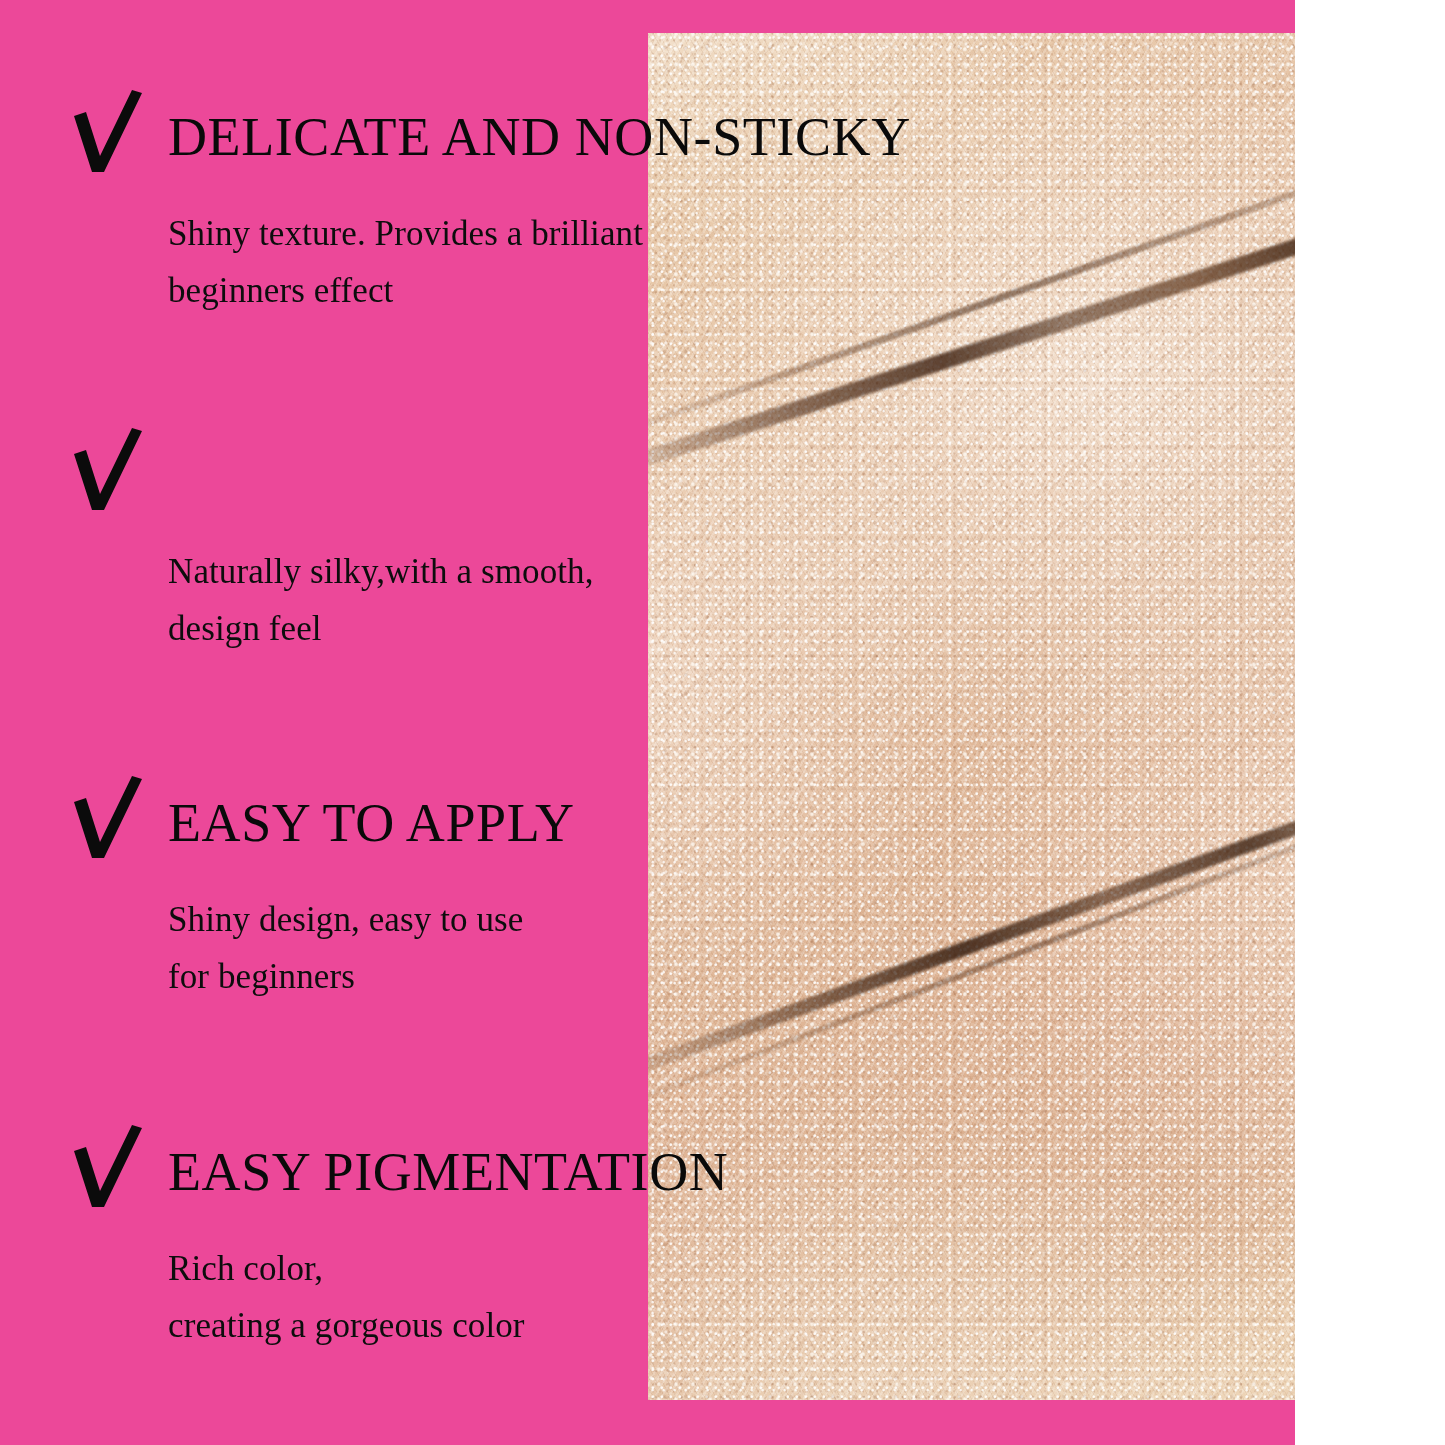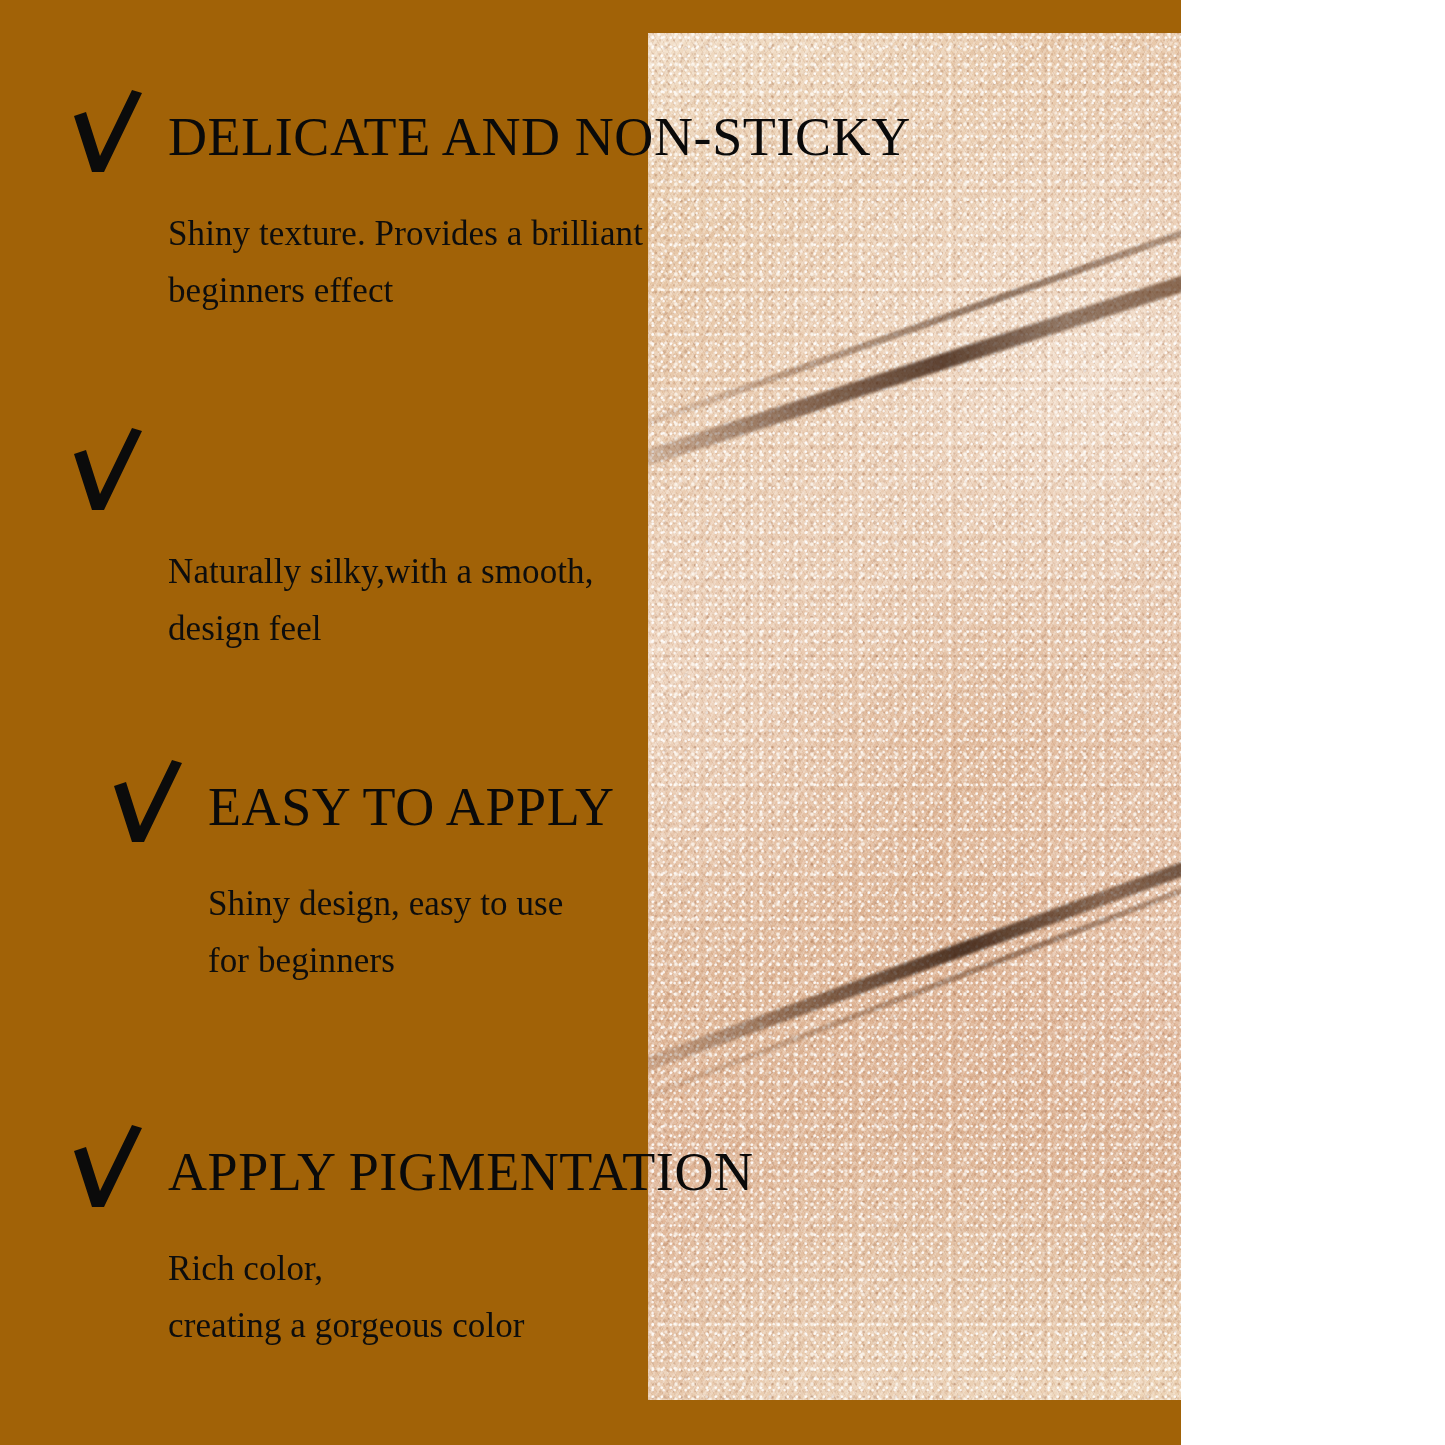--- a/index.html
+++ b/index.html
@@ -2,23 +2,23 @@
 <html><head>
 <meta charset="utf-8">
 <style>
   html, body {
     margin: 0;
     padding: 0;
     background: #ffffff;
   }
   #page {
     position: relative;
-    width: 1181px;
+    width: 1295px;
     height: 1445px;
-    background: #a16207;
+    background: #ec4899;
     overflow: hidden;
     font-family: "Liberation Serif", "DejaVu Serif", serif;
   }
 
   
   #texture-panel {
     position: absolute;
     left: 648px;
     top: 33px;
     width: 757px;
@@ -246,21 +246,21 @@
     line-height: 1.62;
     font-weight: 400;
     color: #0d0d0d;
     letter-spacing: .1px;
     max-width: 760px;
   }
   .feature-sub span { display: block; white-space: nowrap; }
 
   #block-0 { top: 94px; }
   #block-1 { top: 432px; }
-  #block-2 { top: 764px; margin-left: 40px; }
+  #block-2 { top: 780px; }
   #block-3 { top: 1129px; }
 </style>
 </head>
 <body>
 
 <div id="page">
 
   <div id="texture-panel">
     <div class="tex-layer tex-bands"></div>
     <div class="tex-layer tex-shade"></div>
@@ -322,21 +322,21 @@
       </div>
     </div>
 
     <div class="feature-block" id="block-3">
       <div class="feature-head">
         <span class="check-icon">
           <svg viewBox="0 0 74 86" xmlns="http://www.w3.org/2000/svg" aria-hidden="true">
             <path d="M2 28 L14 24 L28 68 L60 2 L70 5 L32 84 L20 84 Z" fill="currentColor"></path>
           </svg>
         </span>
-        <span class="feature-title">APPLY PIGMENTATION</span>
+        <span class="feature-title">EASY PIGMENTATION</span>
       </div>
       <div class="feature-sub">
         <span>Rich color,</span>
         <span>creating a gorgeous color</span>
       </div>
     </div>
 
   </div>
 </div>
 

